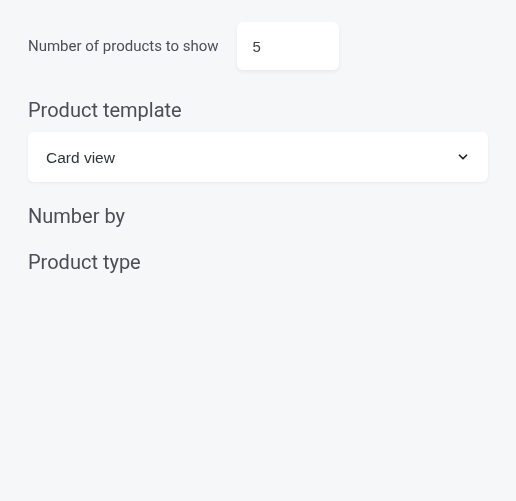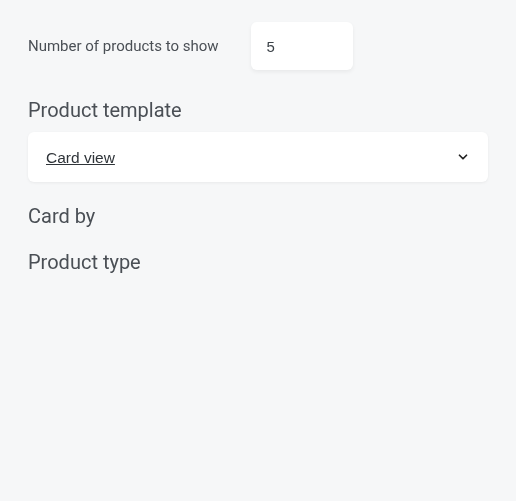--- a/index.html
+++ b/index.html
@@ -8,21 +8,21 @@
       background: #f6f7f8;
       width: 516px;
       height: 501px;
       padding: 22px 28px;
       color: #3c4248;
       font-size: 15px;
     }
     .row-inline {
       display: flex;
       align-items: center;
-      gap: 32px;
+      gap: 18px;
       margin-bottom: 28px;
     }
     .row-inline label {
       color: #4a4f55;
       font-size: 15px;
     }
     .number-input {
       width: 102px;
       height: 48px;
       border: none;
@@ -54,21 +54,20 @@
       border-radius: 6px;
       background: #ffffff;
       box-shadow: 0 1px 3px rgba(0,0,0,0.06);
       padding: 0 44px 0 18px;
       font-size: 15.5px;
       color: #2f3439;
       outline: none;
       appearance: none;
       -webkit-appearance: none;
       cursor: pointer;
-      text-decoration: underline;
     }
     .chevron {
       position: absolute;
       right: 18px;
       top: 50%;
       transform: translateY(-50%);
       pointer-events: none;
     }
     .chevron svg {
       width: 14px;
@@ -92,21 +91,21 @@
     </select>
     <span class="chevron">
       <svg viewBox="0 0 24 24" fill="none" stroke="#222" stroke-width="3" stroke-linecap="round" stroke-linejoin="round">
           <polyline points="6 9 12 15 18 9"></polyline>
         </svg>
     </span>
   </div>
 </div>
 
 <div class="field-group">
-  <label class="field-label">Card by</label>
+  <label class="field-label">Number by</label>
 </div>
 
 <div class="field-group">
 </div>
 
 <div class="field-group">
   <label class="field-label">Product type</label>
 </div>
 
 </body></html>

